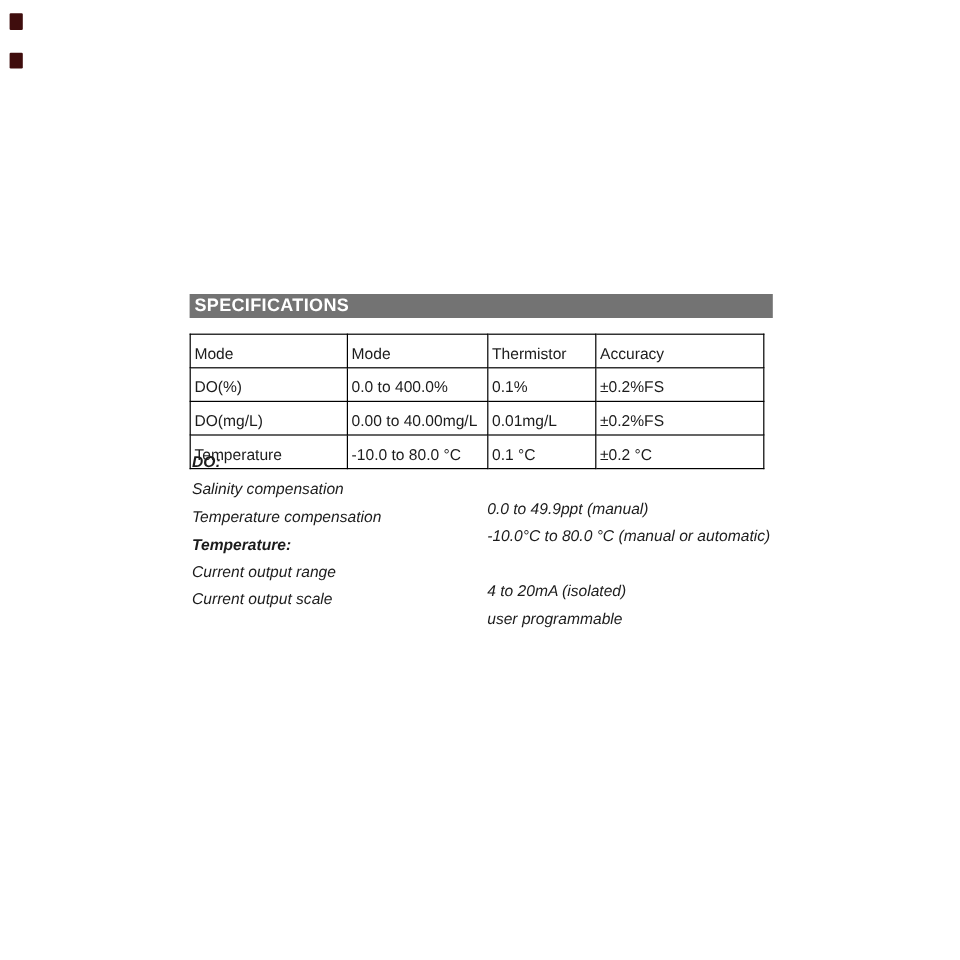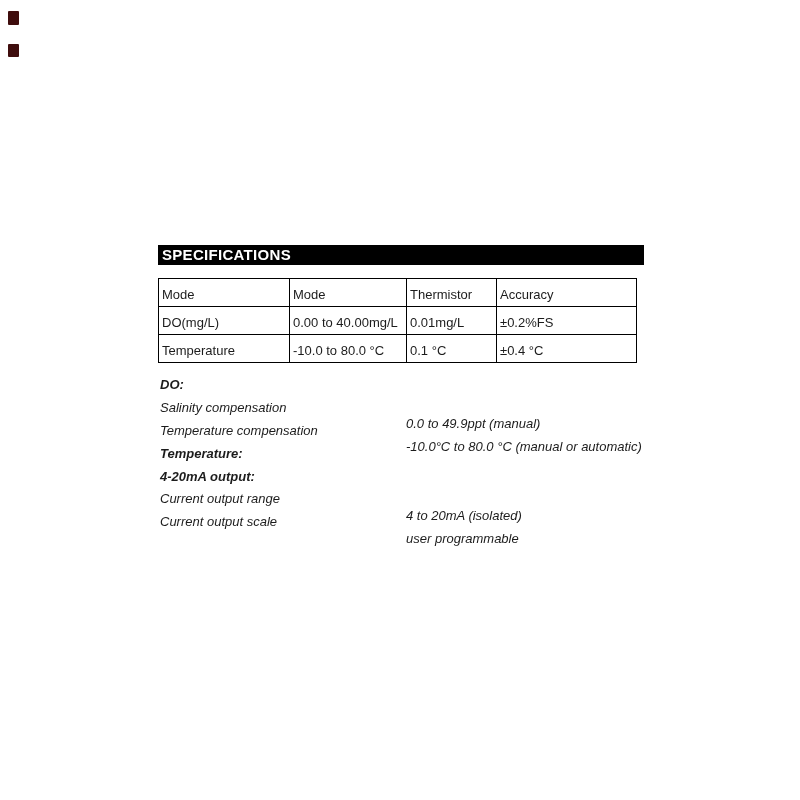--- a/index.html
+++ b/index.html
@@ -31,21 +31,21 @@
   .artifact-mark.m1 { top: 11px; height: 14px; }
   .artifact-mark.m2 { top: 44px; height: 13px; }
 
   
   .section-bar {
     position: absolute;
     left: 158px;
     top: 245px;
     width: 486px;
     height: 20px;
-    background: #000000;
+    background: #737373;
     color: #ffffff;
     font-size: 15px;
     font-weight: bold;
     line-height: 20px;
     padding-left: 4px;
     letter-spacing: 0.3px;
     box-sizing: border-box;
   }
 
   
@@ -111,52 +111,55 @@
         <col class="col-accuracy">
     </colgroup>
     <tbody>
         <tr>
       <th>Mode</th>
       <th>Mode</th>
       <th>Thermistor</th>
       <th>Accuracy</th>
     </tr>
     <tr>
+      <td>DO(%)</td>
+      <td>0.0 to 400.0%</td>
+      <td>0.1%</td>
+      <td>±0.2%FS</td>
+    </tr>
+    <tr>
       <td>DO(mg/L)</td>
       <td>0.00 to 40.00mg/L</td>
       <td>0.01mg/L</td>
       <td>±0.2%FS</td>
     </tr>
     <tr>
       <td>Temperature</td>
       <td>-10.0 to 80.0 °C</td>
       <td>0.1 °C</td>
-      <td>±0.4 °C</td>
+      <td>±0.2 °C</td>
     </tr>
   </tbody>
     </table>
 
   <div class="spec-list">
     <div class="spec-row heading">
       <div class="lbl">DO:</div>
     </div>
     <div class="spec-row">
       <div class="lbl">Salinity compensation</div>
       <div class="val">0.0 to 49.9ppt (manual)</div>
     </div>
     <div class="spec-row">
       <div class="lbl">Temperature compensation</div>
       <div class="val">-10.0°C to 80.0 °C (manual or automatic)</div>
     </div>
     <div class="spec-row heading">
       <div class="lbl">Temperature:</div>
     </div>
-    <div class="spec-row heading">
-      <div class="lbl">4-20mA output:</div>
-    </div>
     <div class="spec-row">
       <div class="lbl">Current output range</div>
       <div class="val">4 to 20mA (isolated)</div>
     </div>
     <div class="spec-row">
       <div class="lbl">Current output scale</div>
       <div class="val">user programmable</div>
     </div>
   </div>
 

